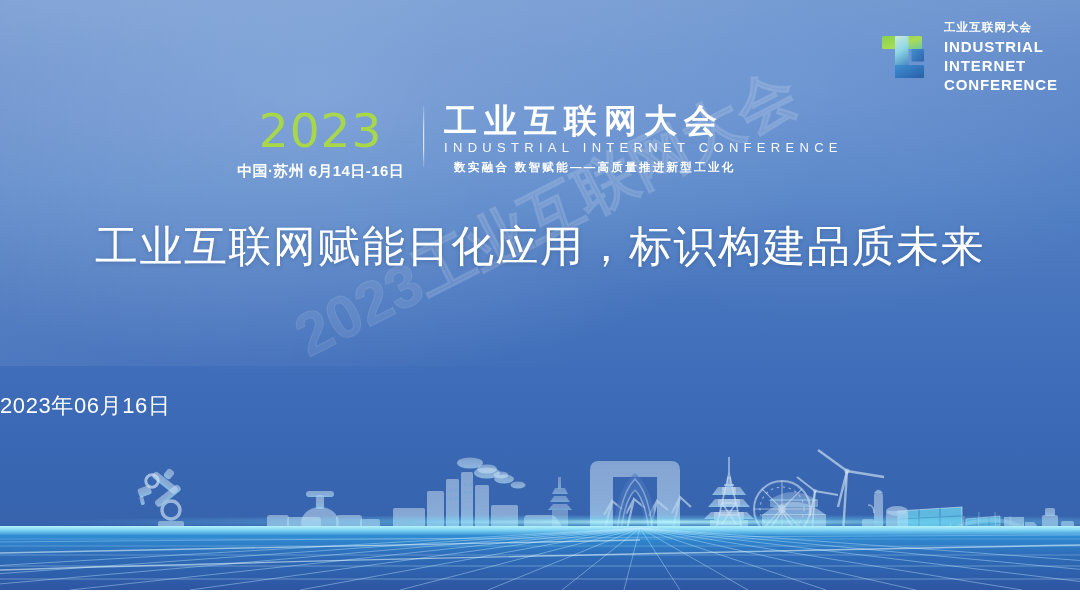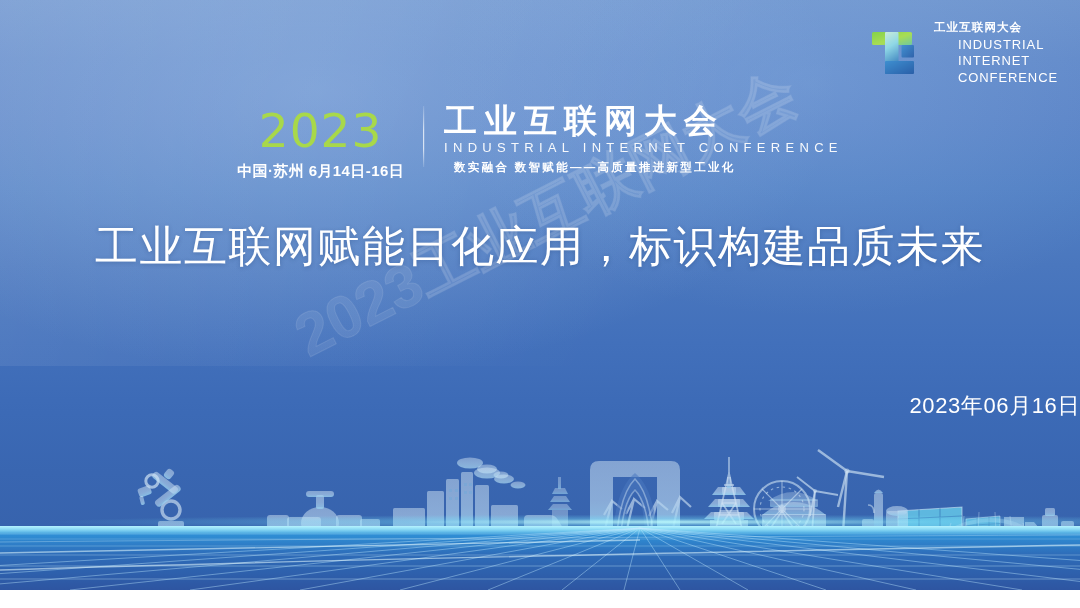--- a/index.html
+++ b/index.html
@@ -45,22 +45,22 @@
     position:absolute;top:22px;right:22px;
     display:flex;align-items:center;gap:9px;
   }
   .corner-mark{width:58px;height:56px;display:block;}
   .corner-text{line-height:1.0;}
   .corner-cn{
     font-size:11.5px;color:#ffffff;letter-spacing:1.1px;font-weight:700;
     white-space:nowrap;margin-bottom:3px;
   }
   .corner-en{
-    font-size:13px;color:#ffffff;letter-spacing:.9px;font-weight:400;
-    white-space:nowrap;line-height:1.27;margin-left:24px;
+    font-size:15px;color:#ffffff;letter-spacing:.9px;font-weight:700;
+    white-space:nowrap;line-height:1.27;
   }
 
   
   .lockup{
     position:absolute;top:104px;left:50%;transform:translateX(-50%);
     display:flex;align-items:flex-start;gap:2px;
   }
   .lock-left{padding-right:17px;text-align:center;padding-top:4px;}
   .year{
     font-size:47px;line-height:.96;font-weight:400;color:#a8d84a;
@@ -107,21 +107,21 @@
     text-shadow:0 1px 4px rgba(20,50,100,.28);
     white-space:nowrap;
   }
   .speaker{
     position:absolute;left:0;right:0;top:346px;
     text-align:center;font-size:22px;color:#ffffff;letter-spacing:1.5px;
     font-weight:400;
   }
   .event-date{
     position:absolute;left:0;right:0;top:391px;
-    text-align:right;font-size:22px;color:#ffffff;letter-spacing:.6px;
+    text-align:left;font-size:22px;color:#ffffff;letter-spacing:.6px;
     font-weight:400;
   }
 
   
   .scene{position:absolute;left:0;bottom:0;width:1080px;height:175px;}
   .scene svg{display:block;width:1080px;height:175px;}
   .horizon-glow{
     position:absolute;left:0;bottom:60px;width:100%;height:16px;
     background:radial-gradient(ellipse at 62% 50%, rgba(190,255,255,.85) 0%, rgba(120,230,255,.35) 28%, rgba(120,230,255,0) 66%);
     pointer-events:none;

